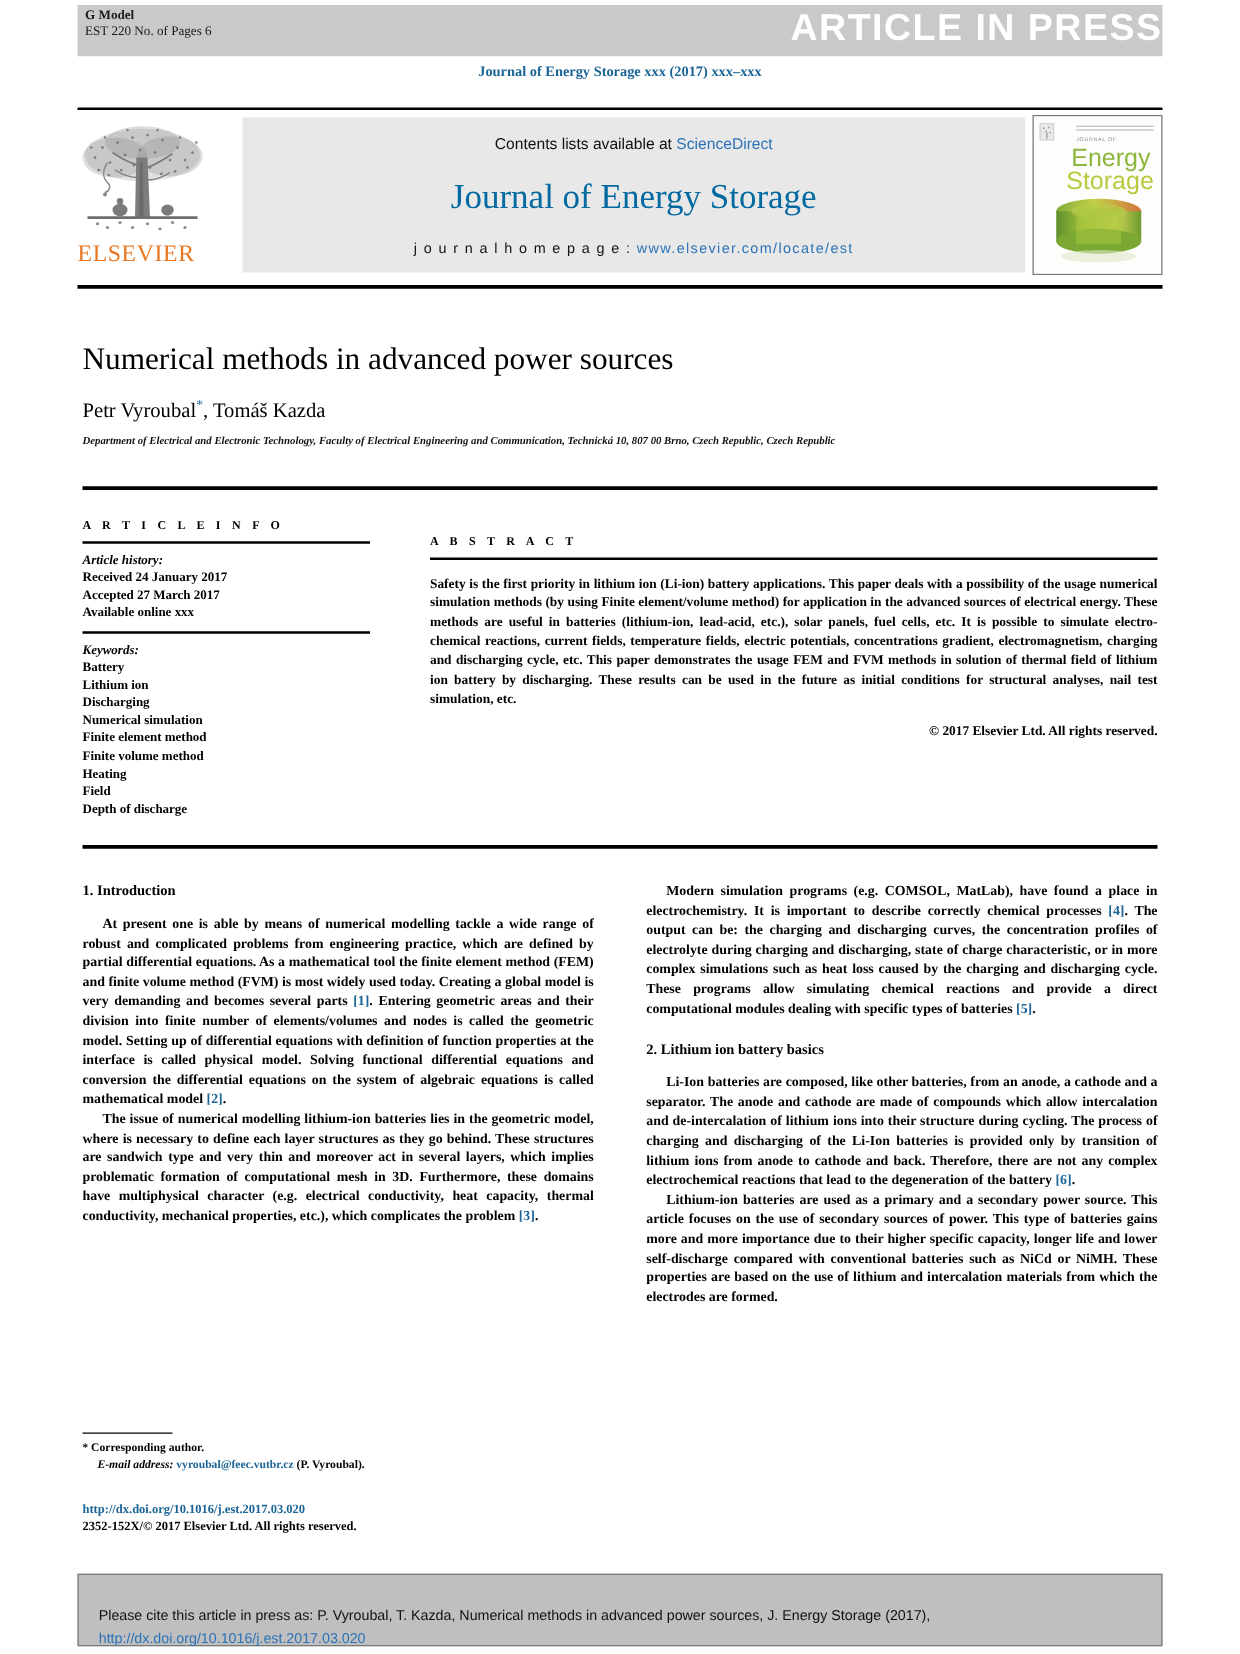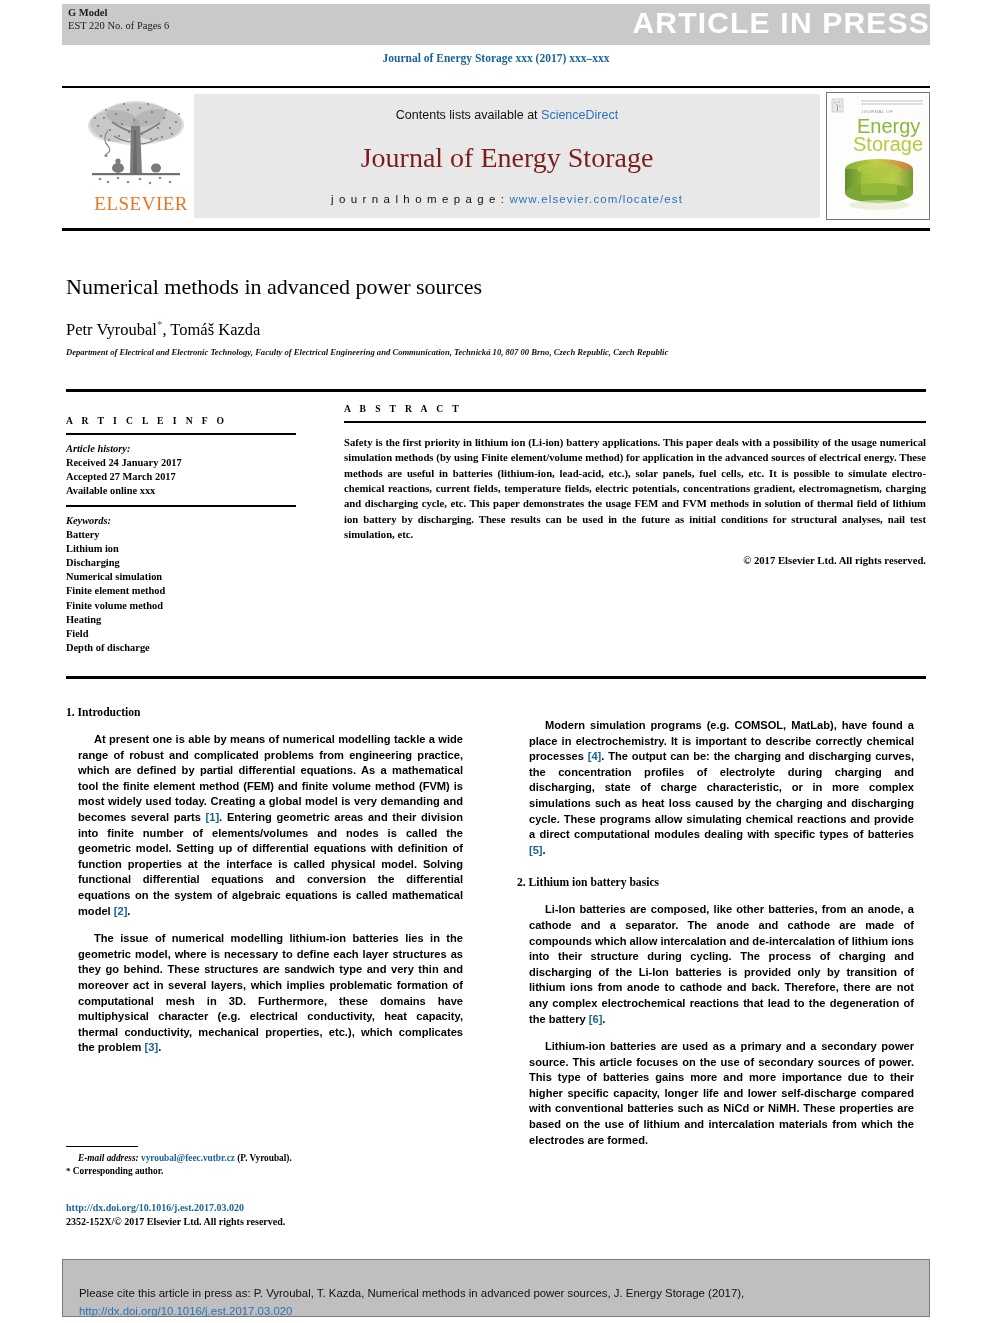--- a/index.html
+++ b/index.html
@@ -67,21 +67,21 @@
     position: absolute;
     left: 62px; top: 92px;
     width: 868px; height: 128px;
     display: flex;
     align-items: stretch;
   }
   .elsevier-logo {
     width: 126px;
     display: flex;
     flex-direction: column;
-    align-items: flex-end;
+    align-items: flex-start;
     justify-content: flex-start;
     padding-top: 4px;
   }
   .tree-svg { display: block; }
   .elsevier-word {
     font-family: "Liberation Serif", serif;
     font-size: 19px;
     letter-spacing: 0.5px;
     color: #E87722;
     margin-top: 1px;
@@ -98,21 +98,21 @@
   }
   .contents-line {
     font-family: "Liberation Sans", sans-serif;
     font-size: 12.5px;
     color: #111;
   }
   .contents-line .sd-link { color: #2a73b8; }
   .journal-title {
     font-family: "Liberation Serif", serif;
     font-size: 28px;
-    color: #7f1d1d;
+    color: #0369a1;
   }
   .homepage-line {
     font-family: "Liberation Sans", sans-serif;
     font-size: 11.5px;
     letter-spacing: 1.1px;
     color: #111;
   }
   .homepage-line .hp-url { color: #2a73b8; }
   .cover-thumb {
     width: 104px;
@@ -128,21 +128,21 @@
     width: 868px; height: 3.2px;
     background: #000;
   }
 
   
   .art-title {
     position: absolute;
     left: 66px; top: 274px;
     width: 860px;
     font-family: "Liberation Serif", serif;
-    font-size: 22px;
+    font-size: 25px;
     color: #000;
   }
   .art-authors {
     position: absolute;
     left: 66px; top: 318px;
     width: 860px;
     font-family: "Liberation Serif", serif;
     font-size: 16.5px;
     color: #000;
   }
@@ -188,21 +188,21 @@
     font-family: "Liberation Serif", serif;
     font-weight: bold;
     font-size: 10.4px;
     line-height: 14.1px;
     color: #000;
   }
   .info-body .it { font-style: italic; }
 
   .abs-col {
     position: absolute;
-    left: 344px; top: 403px;
+    left: 344px; top: 428px;
     width: 582px;
   }
   .abs-rule {
     width: 582px; height: 2.2px;
     background: #000;
     margin: 7px 0 12px 0;
   }
   .abs-body {
     font-family: "Liberation Serif", serif;
     font-weight: bold;
@@ -237,27 +237,27 @@
   .bcol { width: 410px; }
   .h2 {
     font-family: "Liberation Serif", serif;
     font-weight: bold;
     font-size: 11.6px;
     margin: 0 0 13px 0;
     color: #000;
   }
   .h2.spaced { margin-top: 18px; }
   .para {
-    font-family: Liberation Sans, sans-serif;
+    font-family: Liberation Serif, serif;
     font-weight: bold;
     font-size: 11.1px;
     line-height: 15.6px;
     text-align: justify;
     text-indent: 16px;
-    margin: 12px;
+    margin: 0;
     color: #000;
   }
   .ref { color: #1a6496; }
 
   
   .fn-rule {
     position: absolute;
     left: 66px; top: 1146px;
     width: 72px; height: 1.4px;
     background: #000;
@@ -508,29 +508,29 @@
       <p class="para"><span>Modern simulation programs (e.g. COMSOL, MatLab), have found a place in electrochemistry. It is important to describe correctly chemical processes </span><span class="ref">[4]</span><span>. The output can be: the charging and discharging curves, the concentration profiles of electrolyte during charging and discharging, state of charge characteristic, or in more complex simulations such as heat loss caused by the charging and discharging cycle. These programs allow simulating chemical reactions and provide a direct computational modules dealing with specific types of batteries </span><span class="ref">[5]</span><span>.</span></p>
       <div class="h2 spaced">2. Lithium ion battery basics</div>
       <p class="para"><span>Li-Ion batteries are composed, like other batteries, from an anode, a cathode and a separator. The anode and cathode are made of compounds which allow intercalation and de-intercalation of lithium ions into their structure during cycling. The process of charging and discharging of the Li-Ion batteries is provided only by transition of lithium ions from anode to cathode and back. Therefore, there are not any complex electrochemical reactions that lead to the degeneration of the battery </span><span class="ref">[6]</span><span>.</span></p>
       <p class="para">Lithium-ion batteries are used as a primary and a secondary power source. This article focuses on the use of secondary sources of power. This type of batteries gains more and more importance due to their higher specific capacity, longer life and lower self-discharge compared with conventional batteries such as NiCd or NiMH. These properties are based on the use of lithium and intercalation materials from which the electrodes are formed.</p>
     </div>
 
   </div>
 
   <div class="fn-rule"></div>
   <div class="footnote">
+    <div>
+      <span class="star">*</span>
+      <span>Corresponding author.</span>
+    </div>
     <div style="padding-left:12px">
       <span class="ital">E-mail address:</span>
       <span class="mail">vyroubal@feec.vutbr.cz</span>
       <span>(P. Vyroubal).</span>
     </div>
-    <div>
-      <span class="star">*</span>
-      <span>Corresponding author.</span>
-    </div>
   </div>
 
   <div class="doi-block">
     <div class="doi-link">http://dx.doi.org/10.1016/j.est.2017.03.020</div>
     <div>2352-152X/© 2017 Elsevier Ltd. All rights reserved.</div>
   </div>
 
   <div class="cite-box">
     <div class="cite-text"><span>Please cite this article in press as: P. Vyroubal, T. Kazda, Numerical methods in advanced power sources, J. Energy Storage (2017), </span><span class="c-link">http://dx.doi.</span><span class="c-link">org/10.1016/j.est.2017.03.020</span></div>
   </div>

